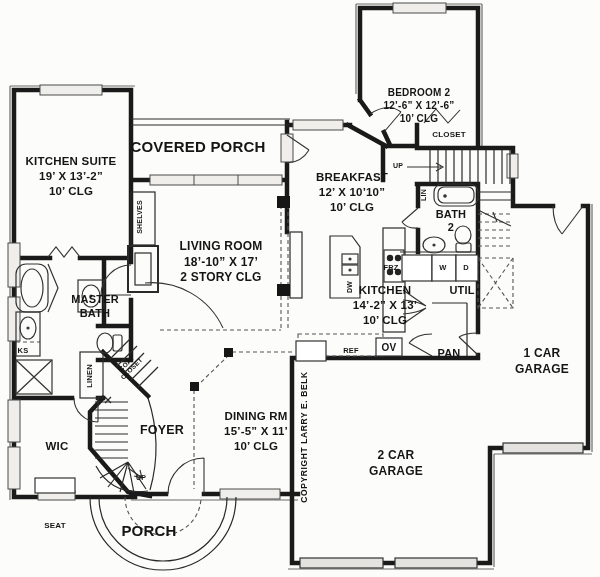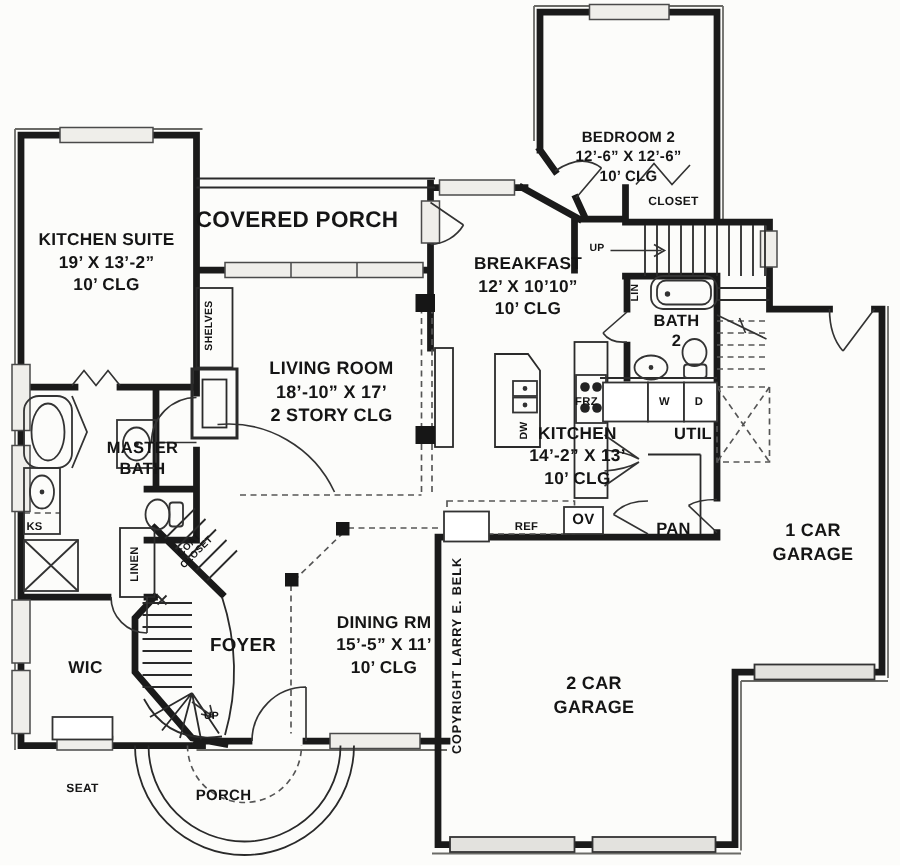--- a/index.html
+++ b/index.html
@@ -198,21 +198,21 @@
   <div class="lbl" style="left:162px;top:430px;font-size:12.5px;">
     <div>FOYER</div>
   </div>
   <div class="lbl" style="left:57px;top:446px;font-size:11.5px;">
     <div>WIC</div>
   </div>
   <div class="lbl" style="left:57px;top:306px;font-size:11px;margin-left:38px;">
     <div>MASTER</div>
     <div>BATH</div>
   </div>
-  <div class="lbl" style="left:149px;top:531px;font-size:10px;">
+  <div class="lbl" style="left:149px;top:531px;font-size:15px;">
     <div>PORCH</div>
   </div>
   <div class="lbl" style="left:396px;top:464px;font-size:12px;">
     <div>2 CAR</div>
     <div>GARAGE</div>
   </div>
   <div class="lbl" style="left:542px;top:362px;font-size:12px;">
     <div>1 CAR</div>
     <div>GARAGE</div>
   </div>

